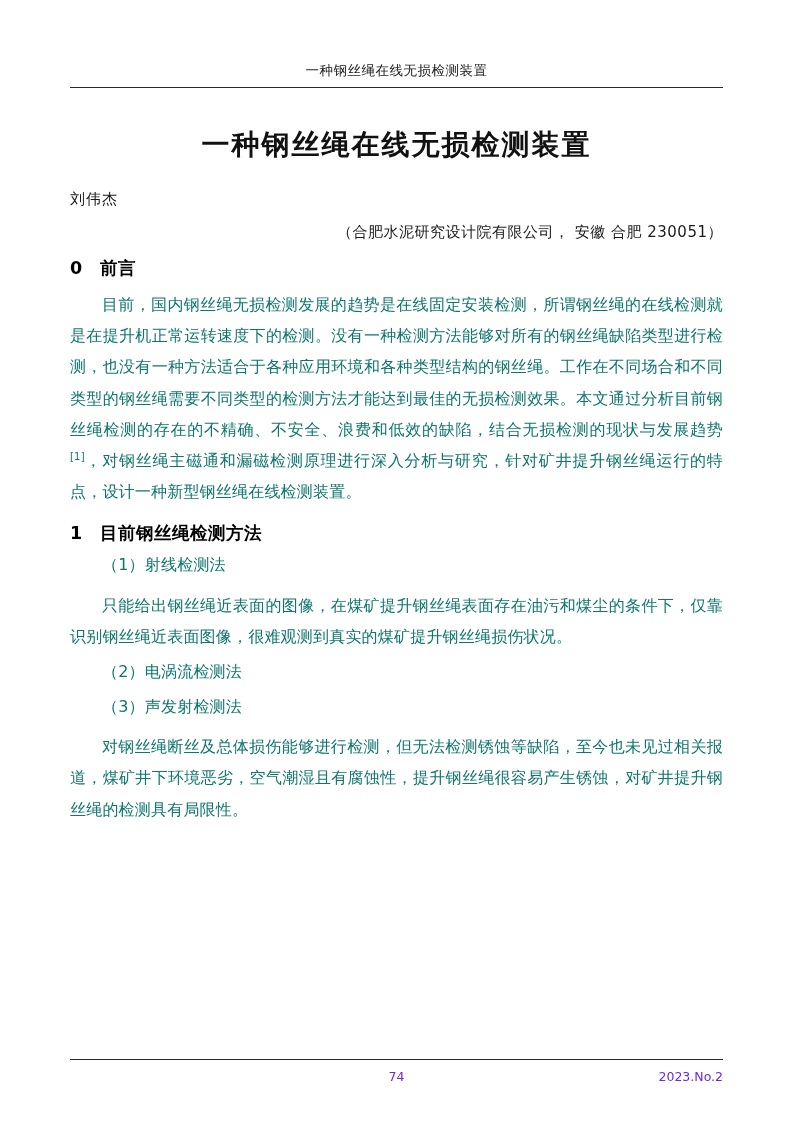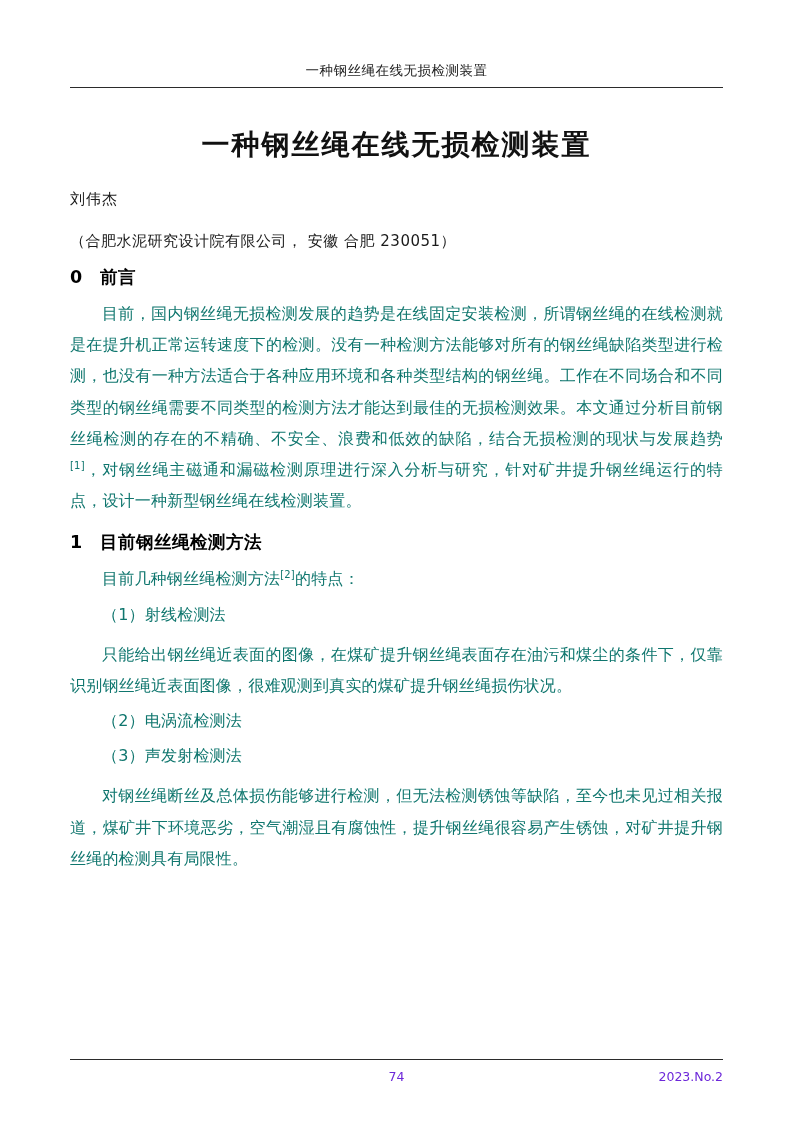--- a/index.html
+++ b/index.html
@@ -51,22 +51,22 @@
   }
   .author {
     margin-top: 26px;
     text-align: left;
     font-size: 15px;
     letter-spacing: 1px;
     font-family: "DejaVu Sans", "Liberation Sans", sans-serif;
     color: #1a1a1a;
   }
   .affiliation {
-    margin-top: 23px;
-    text-align: left;
+    margin-top: 14px;
+    text-align: right;
     font-size: 15px;
     letter-spacing: 0.5px;
     font-family: "DejaVu Sans", "Liberation Sans", sans-serif;
     color: #1a1a1a;
   }
   
   .section-heading {
     margin-top: 14px;
     font-size: 17.5px;
     font-weight: bold;
@@ -141,21 +141,20 @@
   <div class="affiliation">（合肥水泥研究设计院有限公司，  安徽   合肥   230051）</div>
 
   <div class="section-heading">
     <span class="num">0</span><span>前言</span>
   </div>
   <p class="body-text"><span>目前，国内钢丝绳无损检测发展的趋势是在线固定安装检测，所谓钢丝绳的在线检测就是在提升机正常运转速度下的检测。没有一种检测方法能够对所有的钢丝绳缺陷类型进行检测，也没有一种方法适合于各种应用环境和各种类型结构的钢丝绳。工作在不同场合和不同类型的钢丝绳需要不同类型的检测方法才能达到最佳的无损检测效果。本文通过分析目前钢丝绳检测的存在的不精确、不安全、浪费和低效的缺陷，结合无损检测的现状与发展趋势</span><sup>[1]</sup><span>，对钢丝绳主磁通和漏磁检测原理进行深入分析与研究，针对矿井提升钢丝绳运行的特点，设计一种新型钢丝绳在线检测装置。</span></p>
 
   <div class="section-heading">
     <span class="num">1</span><span>目前钢丝绳检测方法</span>
   </div>
-  <p class="body-text"><span>目前几种钢丝绳检测方法</span><sup>[2]</sup><span>的特点：</span></p>
 
   <p class="body-text tight">（1）射线检测法</p>
   <p class="body-text">只能给出钢丝绳近表面的图像，在煤矿提升钢丝绳表面存在油污和煤尘的条件下，仅靠识别钢丝绳近表面图像，很难观测到真实的煤矿提升钢丝绳损伤状况。</p>
 
   <p class="body-text tight">（2）电涡流检测法</p>
 
   <p class="body-text tight">（3）声发射检测法</p>
   <p class="body-text">对钢丝绳断丝及总体损伤能够进行检测，但无法检测锈蚀等缺陷，至今也未见过相关报道，煤矿井下环境恶劣，空气潮湿且有腐蚀性，提升钢丝绳很容易产生锈蚀，对矿井提升钢丝绳的检测具有局限性。</p>
 
   <div class="footer-rule"></div>

